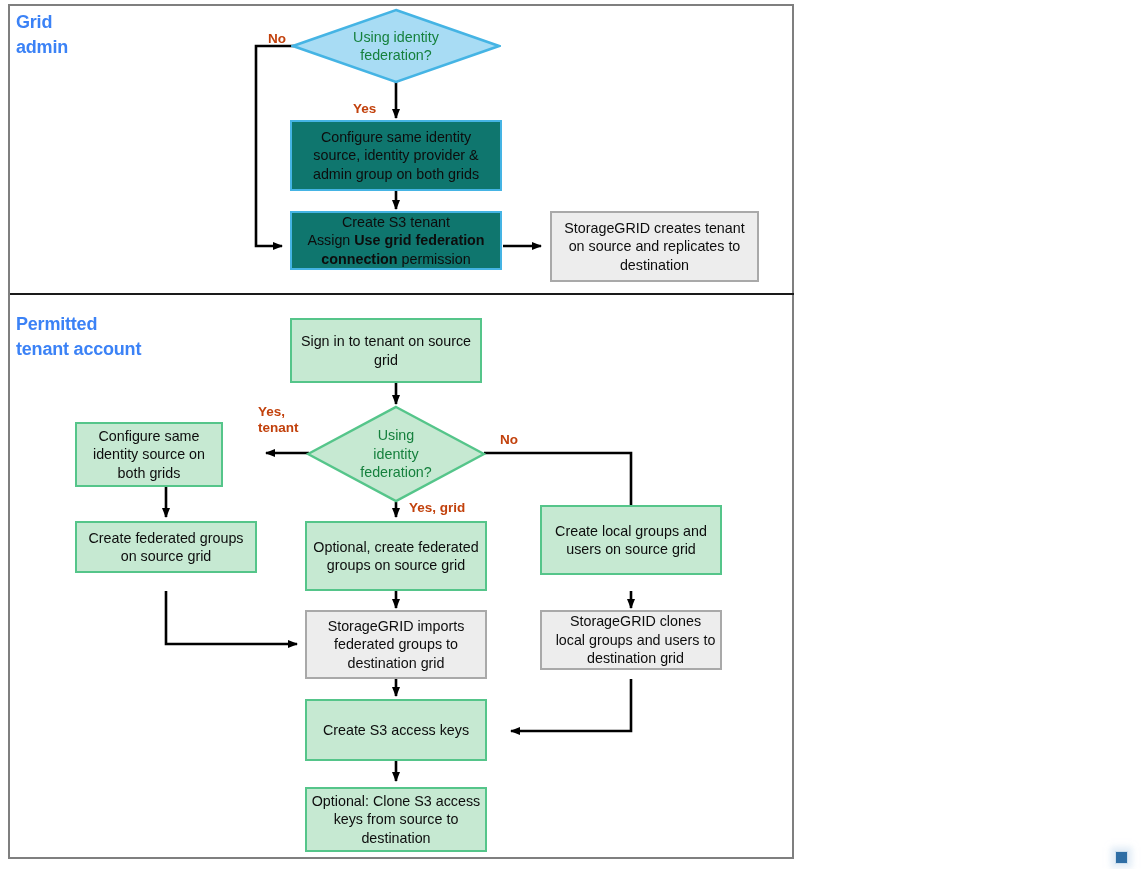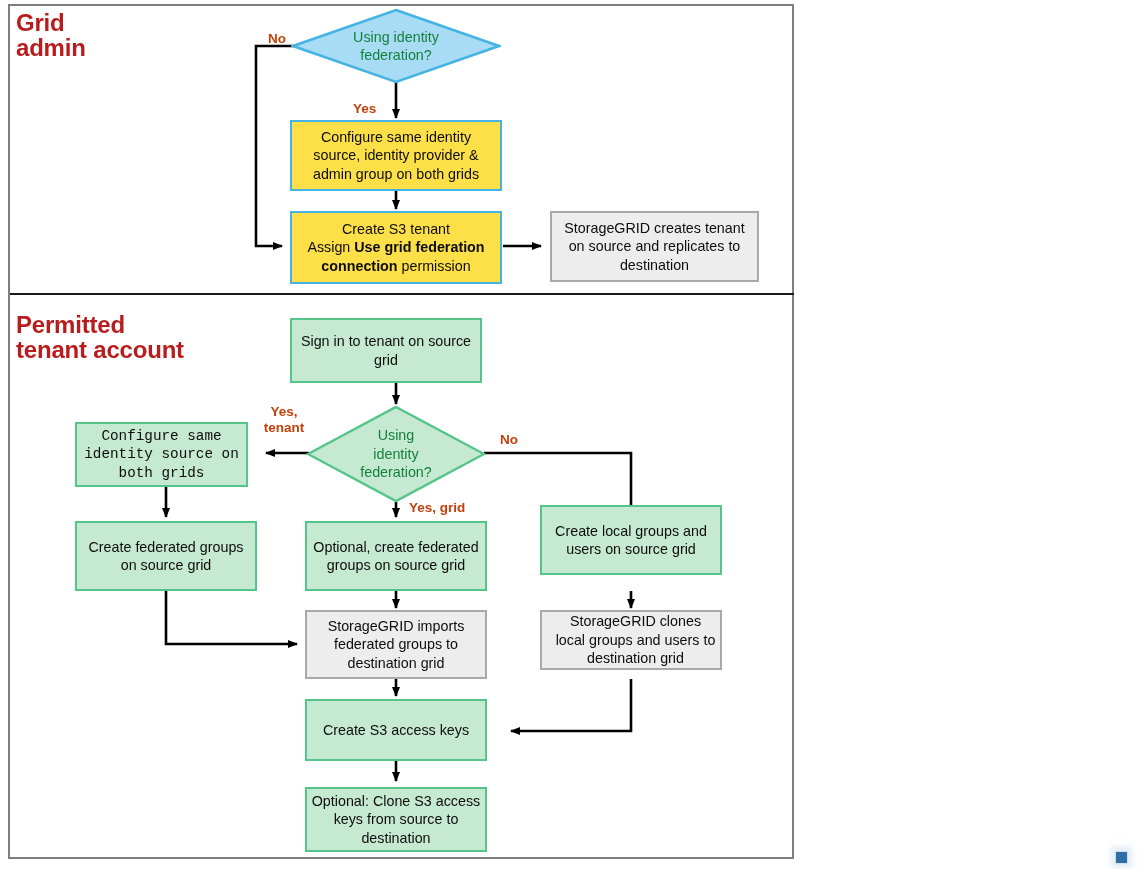--- a/index.html
+++ b/index.html
@@ -33,42 +33,42 @@
     left: 10px;
     top: 293px;
     width: 784px;
     height: 0;
     border-top: 2px solid #1a1a1a;
   }
   
   .lane-title {
     position: absolute;
     font-weight: bold;
-    font-size: 24px;
+    font-size: 18px;
     line-height: 25px;
-    color: #b91c1c;
+    color: #3b82f6;
     white-space: pre-line;
     letter-spacing: -0.2px;
   }
   
   .node {
     position: absolute;
     box-sizing: border-box;
     display: flex;
     align-items: center;
     justify-content: center;
     text-align: center;
     font-size: 14.3px;
     line-height: 18.5px;
     color: #0d0d0d;
     padding: 2px 4px;
   }
   .node .txt { width: 100%; }
   .node.blue {
-    background: #fde047;
+    background: #0f766e;
     border: 2px solid #45b4e4;
   }
   .node.green {
     background: #c6e9d2;
     border: 2px solid #55c58a;
   }
   .node.gray {
     background: #ededed;
     border: 2px solid #a9a9a9;
   }
@@ -101,21 +101,21 @@
   .elabel {
     position: absolute;
     font-weight: bold;
     font-size: 13.5px;
     line-height: 16px;
     color: #c2410c;
     white-space: pre-line;
     text-align: center;
   }
   .elabel.left-al { text-align: left; }
-  .elabel.right-al { text-align: center; }
+  .elabel.right-al { text-align: left; }
   b.strong { font-weight: bold; }
   
   .corner-mark {
     position: absolute;
     left: 1115px;
     top: 851px;
     width: 11px;
     height: 11px;
     background: #2f6ea5;
     border: 1px solid #cfe0ee;
@@ -179,21 +179,21 @@
       <polygon points="105,2 208,38 105,74 2,38" fill="#a8dcf4" stroke="#45b4e4" stroke-width="2.5"></polygon>
     </svg>
     <div class="dlabel">Using  identity
 federation?</div>
   </div>
 
   <div class="node blue" style="left:290px; top:120px; width:212px; height:71px;">
     <div class="txt">Configure same identity source, identity provider &amp; admin group on both grids</div>
   </div>
 
-  <div class="node blue" style="left:290px; top:211px; width:212px; height:73px;">
+  <div class="node blue" style="left:290px; top:211px; width:212px; height:59px;">
     <div class="txt">
       <span>Create S3 tenant</span><br>
       <span>Assign </span><b class="strong">Use grid federation connection</b><span> permission</span>
     </div>
   </div>
 
   <div class="node gray" style="left:550px; top:211px; width:209px; height:71px;">
     <div class="txt">StorageGRID creates tenant on source and replicates to destination</div>
   </div>
 
@@ -207,25 +207,25 @@
 
   <div class="diamond" style="left:306px; top:405px; width:180px; height:98px;">
     <svg width="180" height="98" xmlns="http://www.w3.org/2000/svg">
       <polygon points="90,2 178,49 90,96 2,49" fill="#c6e9d2" stroke="#55c58a" stroke-width="2.5"></polygon>
     </svg>
     <div class="dlabel">Using
 identity
 federation?</div>
   </div>
 
-  <div class="node green" style="left:75px; top:422px; width:173px; height:65px;font-family:Liberation Mono, monospace;">
+  <div class="node green" style="left:75px; top:422px; width:148px; height:65px;">
     <div class="txt">Configure same identity source on both grids</div>
   </div>
 
-  <div class="node green" style="left:75px; top:521px; width:182px; height:70px;">
+  <div class="node green" style="left:75px; top:521px; width:182px; height:52px;">
     <div class="txt">Create federated groups on source grid</div>
   </div>
 
   <div class="node green" style="left:305px; top:521px; width:182px; height:70px;">
     <div class="txt">Optional, create federated groups on source grid</div>
   </div>
 
   <div class="node green" style="left:540px; top:505px; width:182px; height:70px;">
     <div class="txt">Create local groups and users on source grid</div>
   </div>

